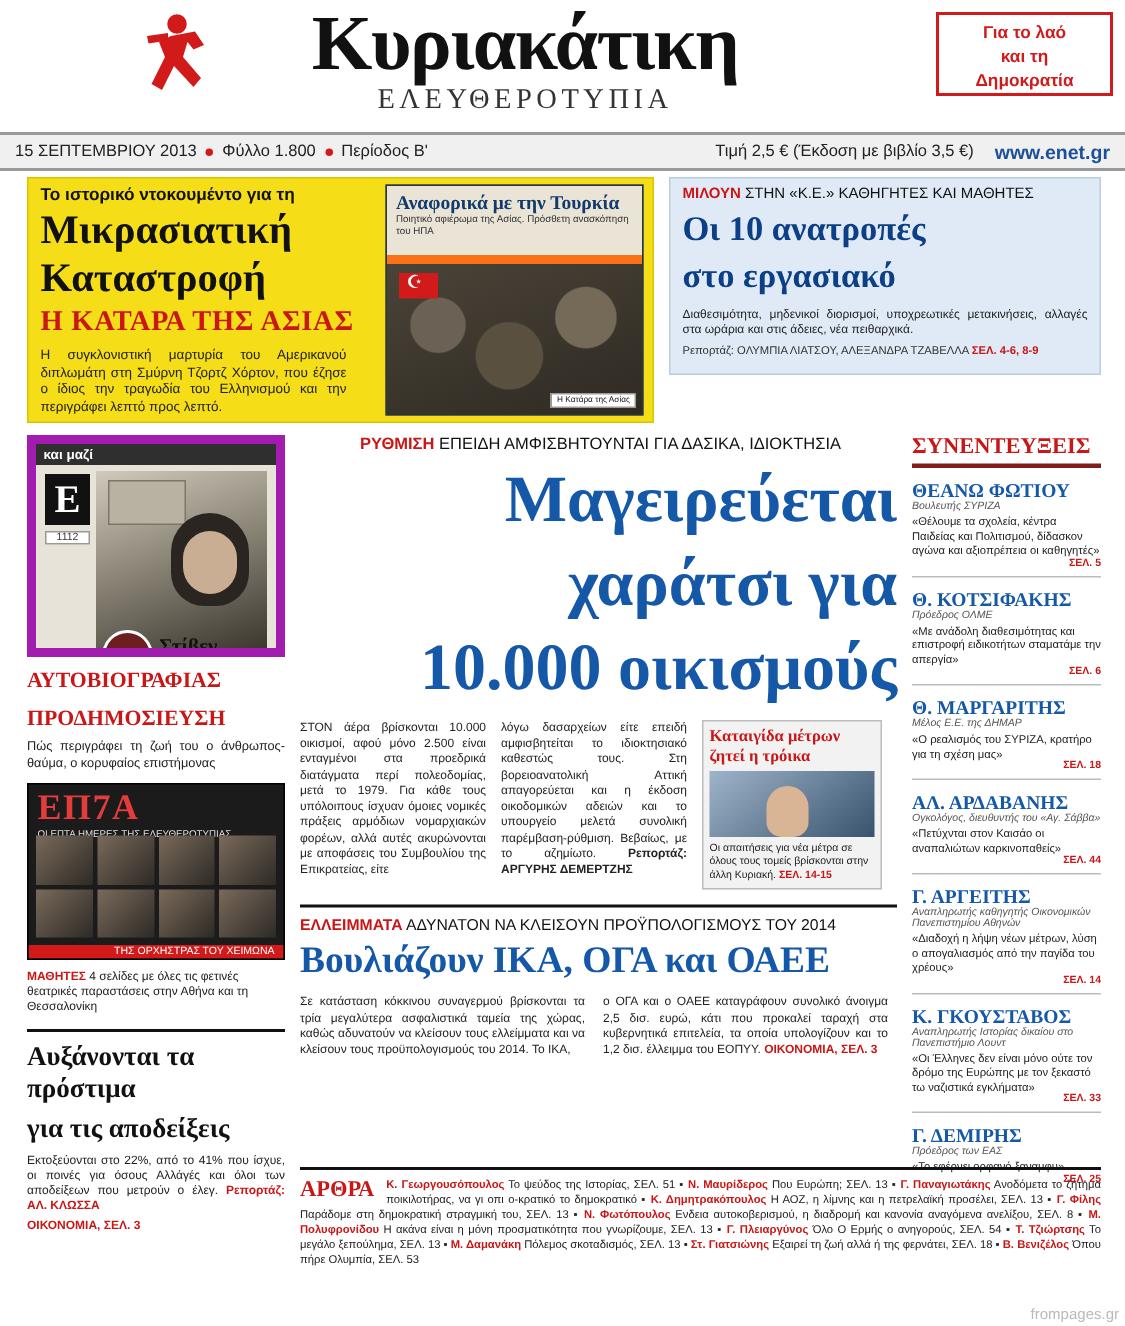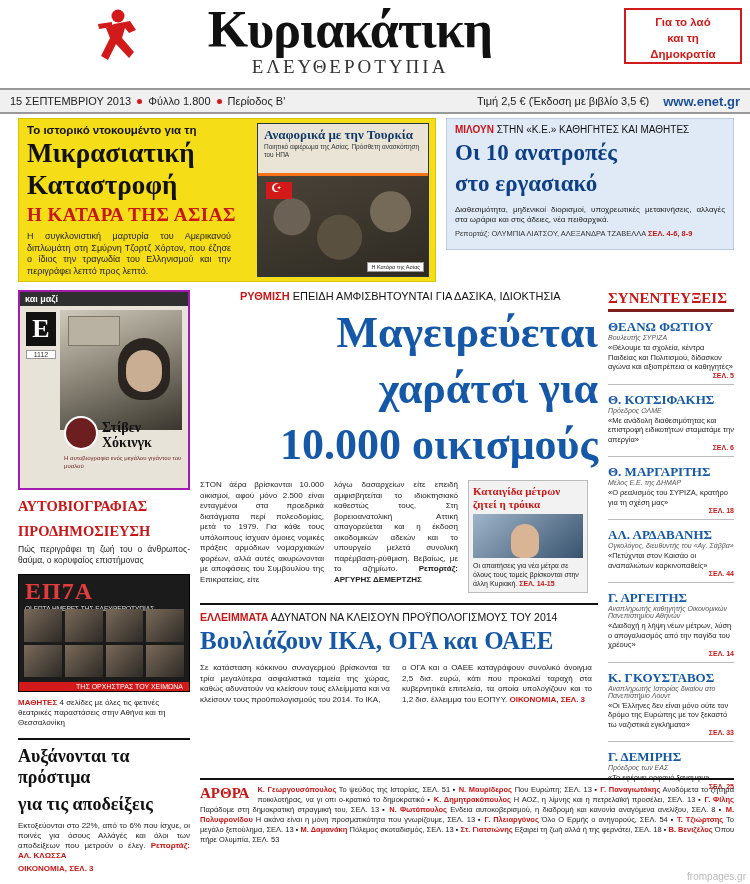--- a/index.html
+++ b/index.html
@@ -63,21 +63,21 @@
   .top-left .tl-body {
     font-size:9px; line-height:11.5px; color:#222; padding:5px 8px 0 8px; width:220px;
     text-align:justify;
   }
   .book-art {
     position:absolute; right:6px; top:4px; width:172px; height:154px;
     background:#3a4a55; overflow:hidden; border:1px solid #2b3740;
   }
   .book-art .band {
     position:absolute; left:0; top:0; width:100%; height:52px; background:#e9e4d6;
-    border-bottom:3px solid #f97316;
+    border-bottom:6px solid #f97316;
   }
   .book-art .band .bt {
     font-family:"Liberation Serif", serif; font-weight:bold; font-size:13px;
     color:#123a6b; padding:4px 6px 0 6px; line-height:14px;
   }
   .book-art .band .bs { font-size:6.5px; color:#333; padding:1px 6px; line-height:7.5px; }
   .book-art .photo {
     position:absolute; left:0; top:52px; width:100%; height:102px;
     background:
       radial-gradient(circle at 20% 40%, #6b6155 0 18px, transparent 19px),
@@ -108,21 +108,21 @@
   }
   .top-right .tr-body {
     font-size:8px; line-height:10px; color:#222; padding:8px 8px 0 8px; text-align:justify;
   }
   .top-right .tr-credit { font-size:7.5px; padding:4px 8px 0 8px; color:#333; }
   .top-right .tr-credit b { color:#c91616; }
 
   
   .left-col { position:absolute; left:18px; top:290px; width:172px; }
   .mag {
-    width:172px; height:200px; background:#e8e3d8; border:2px solid #a21caf; position:relative;
+    width:172px; height:148px; background:#e8e3d8; border:6px solid #a21caf; position:relative;
     overflow:hidden;
   }
   .mag .mag-top { background:#2f2f2f; color:#fff; font-size:9px; padding:2px 5px; font-weight:bold; }
   .mag .mag-e {
     position:absolute; left:6px; top:20px; width:30px; height:34px; background:#111; color:#fff;
     font-family:"Liberation Serif", serif; font-weight:bold; font-size:26px; text-align:center; line-height:34px;
   }
   .mag .mag-num {
     position:absolute; left:6px; top:58px; width:30px; background:#fff; border:1px solid #999;
     font-size:7px; text-align:center; color:#333;
@@ -373,21 +373,21 @@
 
     <div class="afieroma">
       <b>ΜΑΘΗΤΕΣ</b>
       <span>4 σελίδες με όλες τις φετινές θεατρικές παραστάσεις στην Αθήνα και τη Θεσσαλονίκη</span>
     </div>
 
     <div class="left-rule"></div>
     <div class="bottom-left-h">Αυξάνονται τα πρόστιμα</div>
     <div class="bottom-left-h">για τις αποδείξεις</div>
     <div class="bottom-left-b">
-      <span>Εκτοξεύονται στο 22%, από το 6% που ίσχυε, οι ποινές για όσους Αλλάγές και όλοι των αποδείξεων που μετρούν ο έλεγ.</span>
+      <span>Εκτοξεύονται στο 22%, από το 41% που ίσχυε, οι ποινές για όσους Αλλάγές και όλοι των αποδείξεων που μετρούν ο έλεγ.</span>
       <b>Ρεπορτάζ: ΑΛ. ΚΛΩΣΣΑ</b>
     </div>
     <div class="econ-tag">ΟΙΚΟΝΟΜΙΑ, ΣΕΛ. 3</div>
   </div>
 
   <div class="center-col">
     <div class="c-kicker">
       <b>ΡΥΘΜΙΣΗ</b>
       <span>ΕΠΕΙΔΗ ΑΜΦΙΣΒΗΤΟΥΝΤΑΙ ΓΙΑ ΔΑΣΙΚΑ, ΙΔΙΟΚΤΗΣΙΑ</span>
     </div>

